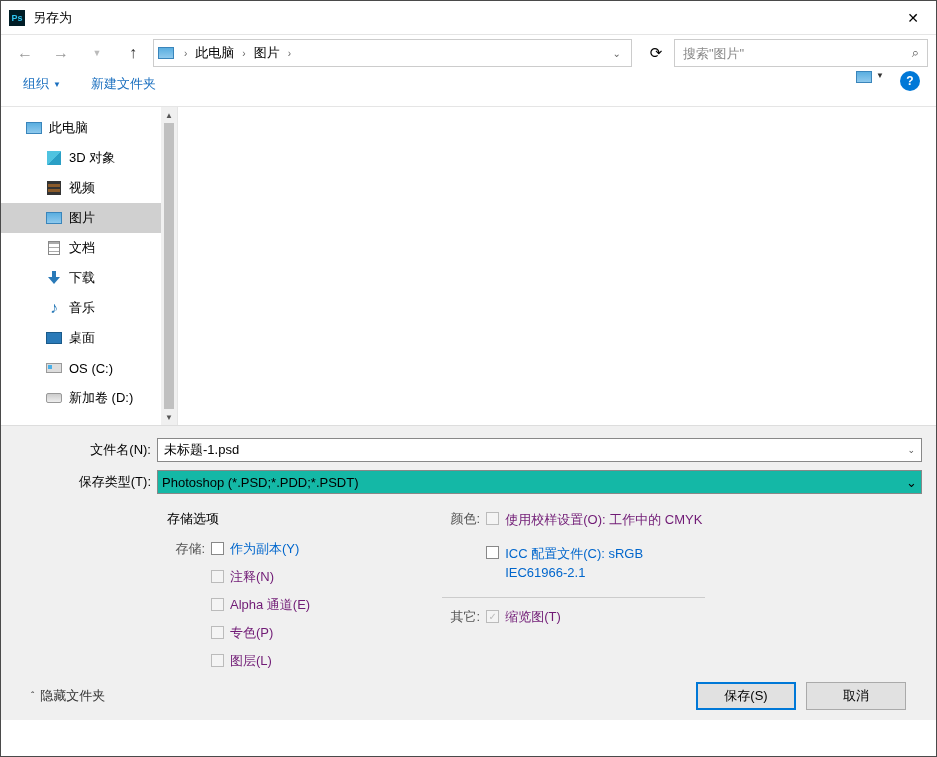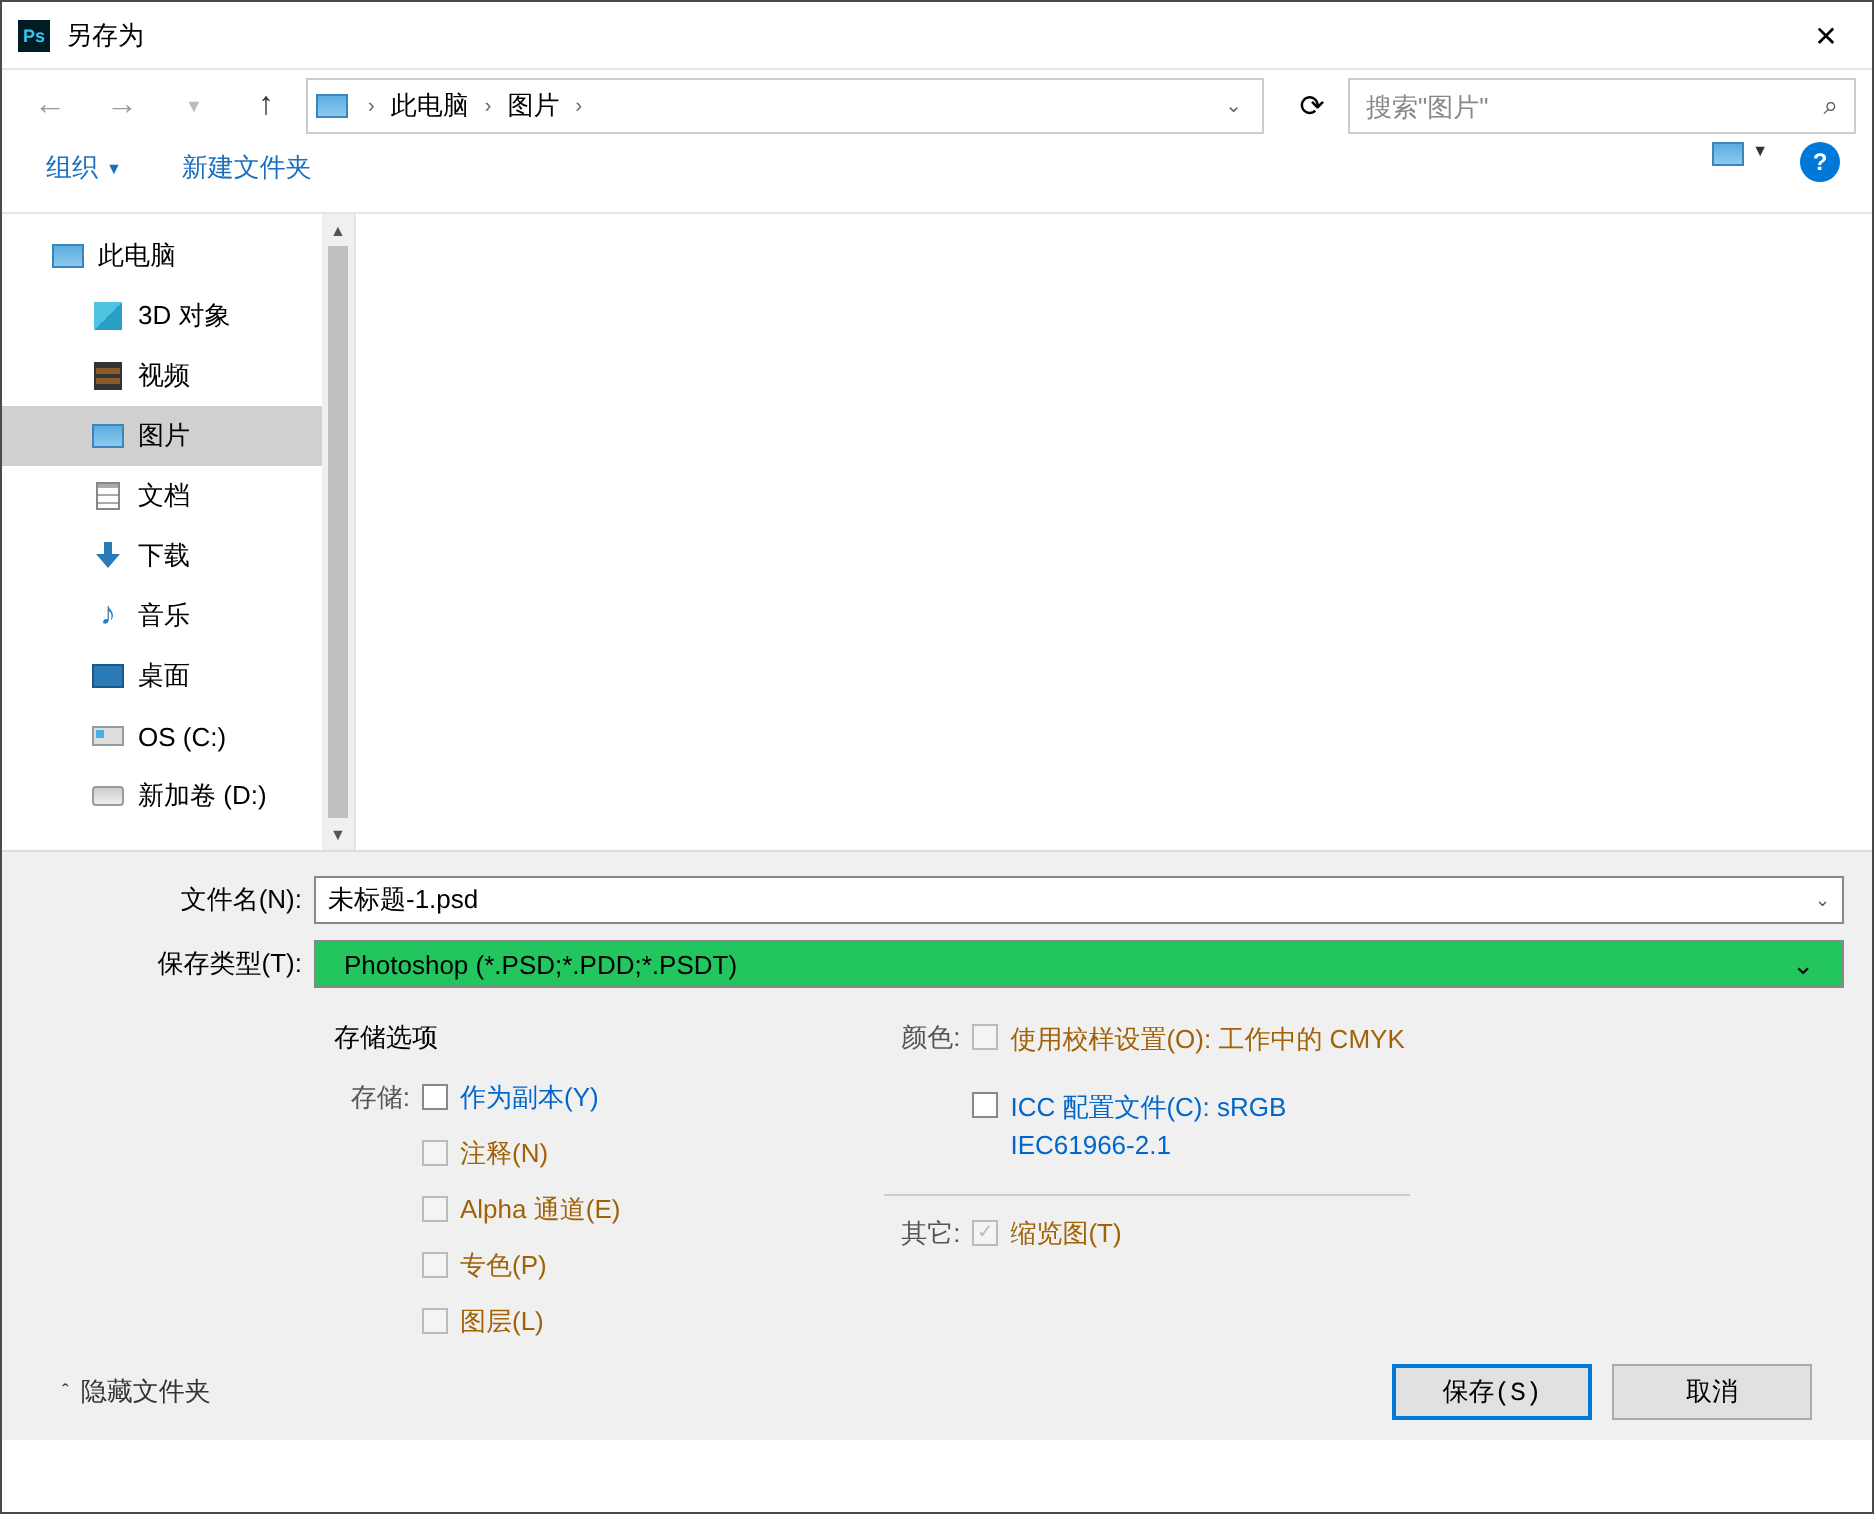--- a/index.html
+++ b/index.html
@@ -70,42 +70,42 @@
 .folder-paper { position: absolute; left: 28px; top: 6px; width: 40px; height: 52px; background: #fff; border: 1px solid #ccc; }
 .folder-paper::before { content: ""; position: absolute; left: 3px; top: 4px; right: 3px; height: 40px; background: repeating-linear-gradient(to bottom, #8ab8e0 0, #8ab8e0 3px, transparent 3px, transparent 7px); }
 .folder-label { text-align: center; font-size: 13px; }
 
 
 .bottom { background: #f0f0f0; border-top: 1px solid #ddd; padding: 12px 14px 10px; }
 .field-row { display: flex; align-items: center; margin-bottom: 8px; }
 .field-label { width: 142px; text-align: right; padding-right: 6px; }
 .field-input { flex: 1; height: 24px; border: 1px solid #888; background: #fff; padding: 0 6px; display: flex; align-items: center; justify-content: space-between; }
 .field-input .drop { font-size: 9px; color: #555; }
-.field-select { flex: 1; height: 24px; border: 1px solid #888; background: #22c55e; padding: 0 14px; display: flex; align-items: center; justify-content: space-between; }
+.field-select { flex: 1; height: 24px; border: 1px solid #888; background: #14b8a6; padding: 0 4px; display: flex; align-items: center; justify-content: space-between; }
 
 .options { display: flex; padding: 8px 0 0 152px; gap: 32px; }
 .opt-col { display: flex; flex-direction: column; gap: 10px; }
 .opt-header { margin-bottom: 2px; }
 .opt-row { display: flex; align-items: flex-start; gap: 6px; }
 .opt-lbl { width: 38px; text-align: right; color: #555; }
 .chk { width: 13px; height: 13px; border: 1px solid #888; background: #fff; display: inline-flex; align-items: center; justify-content: center; font-size: 10px; color: #333; flex-shrink: 0; margin-top: 2px; }
 .chk.disabled { border-color: #bbb; background: #f4f4f4; color: #bbb; }
 .opt-text { color: #555; }
-.opt-text.disabled { color: #a16207; }
+.opt-text.disabled { color: #701a75; }
 .opt-text.link { color: #0066cc; }
 .col2 { display: flex; flex-direction: column; gap: 14px; margin-left: 100px;}
 .col2 .opt-row .opt-lbl { width: 38px; }
 .col2-text { max-width: 200px; line-height: 1.5; }
 
 .footer { display: flex; align-items: center; padding: 12px 16px 0; }
 .hide-folders { display: flex; align-items: center; gap: 6px; color: #333; }
 .hide-folders .caret { font-size: 10px; }
 .footer .spacer { flex: 1; }
 .btn { width: 100px; height: 28px; border: 1px solid #aaa; background: #e1e1e1; display: flex; align-items: center; justify-content: center; margin-left: 10px; }
-.btn.primary { border: 1px solid #0078d7; box-shadow: inset 0 0 0 1px #0078d7; font-family: Liberation Mono, monospace; }
+.btn.primary { border: 1px solid #0078d7; box-shadow: inset 0 0 0 1px #0078d7; }
 </style>
 </head>
 <body>
 
 <div class="titlebar">
   <div class="ps-icon">Ps</div>
   <div class="title">另存为</div>
   <div class="spacer"></div>
   <div class="close">✕</div>
 </div>

